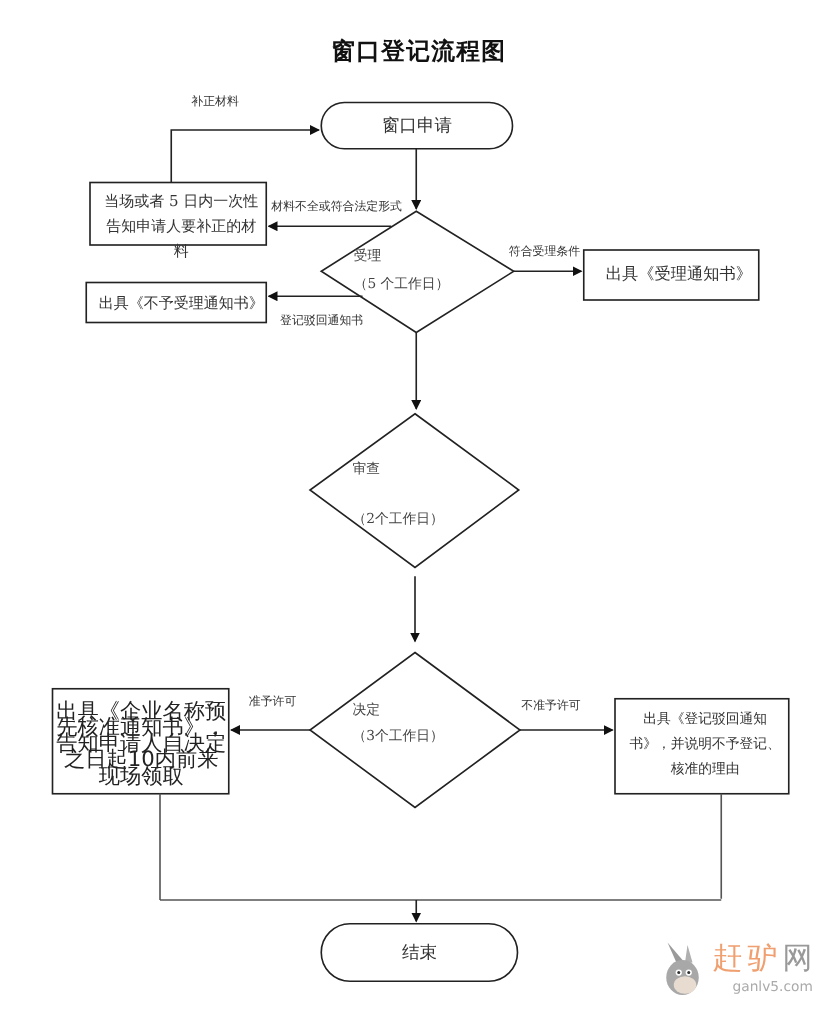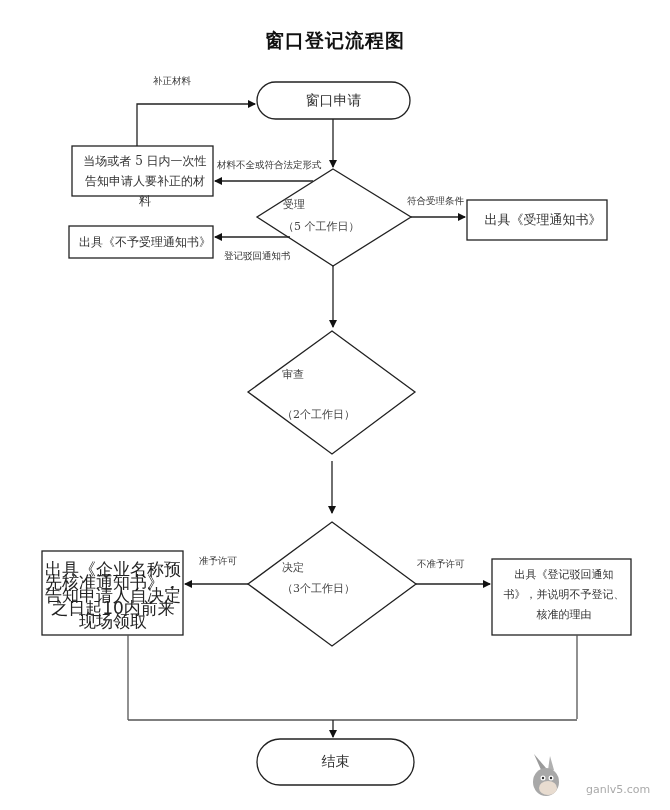--- a/index.html
+++ b/index.html
@@ -112,14 +112,17 @@
   <svg width="40" height="50" viewBox="0 0 40 50" style="left:0;top:0;">
     <path d="M6,4 L18,18 L14,22 Z" fill="#9a9a9a"></path>
     <path d="M22,6 L26,20 L20,20 Z" fill="#b0b0b0"></path>
     <ellipse cx="18" cy="32" rx="13" ry="14" fill="#a8a8a8"></ellipse>
     <ellipse cx="20" cy="38" rx="9" ry="7" fill="#e8dcd0"></ellipse>
     <circle cx="15" cy="28" r="2.5" fill="#fff"></circle>
       <circle cx="15" cy="28" r="1.2" fill="#333"></circle>
     <circle cx="23" cy="28" r="2.5" fill="#fff"></circle>
       <circle cx="23" cy="28" r="1.2" fill="#333"></circle>
   </svg>
+  <div class="logo-text">
+    <span id="wm0" style="color: rgb(240, 160, 112);">赶</span><span id="wm1" style="color: rgb(240, 160, 112);">驴</span><span id="wm2" style="color: rgb(153, 153, 153);">网</span>
+  </div>
   <div class="logo-url">ganlv5.com</div>
 </div>
 
 </body></html>

